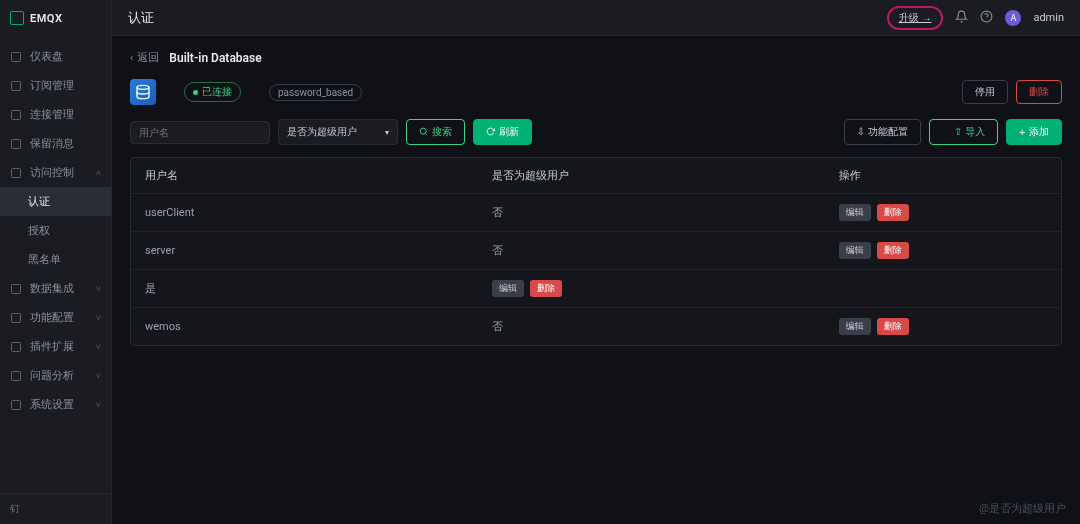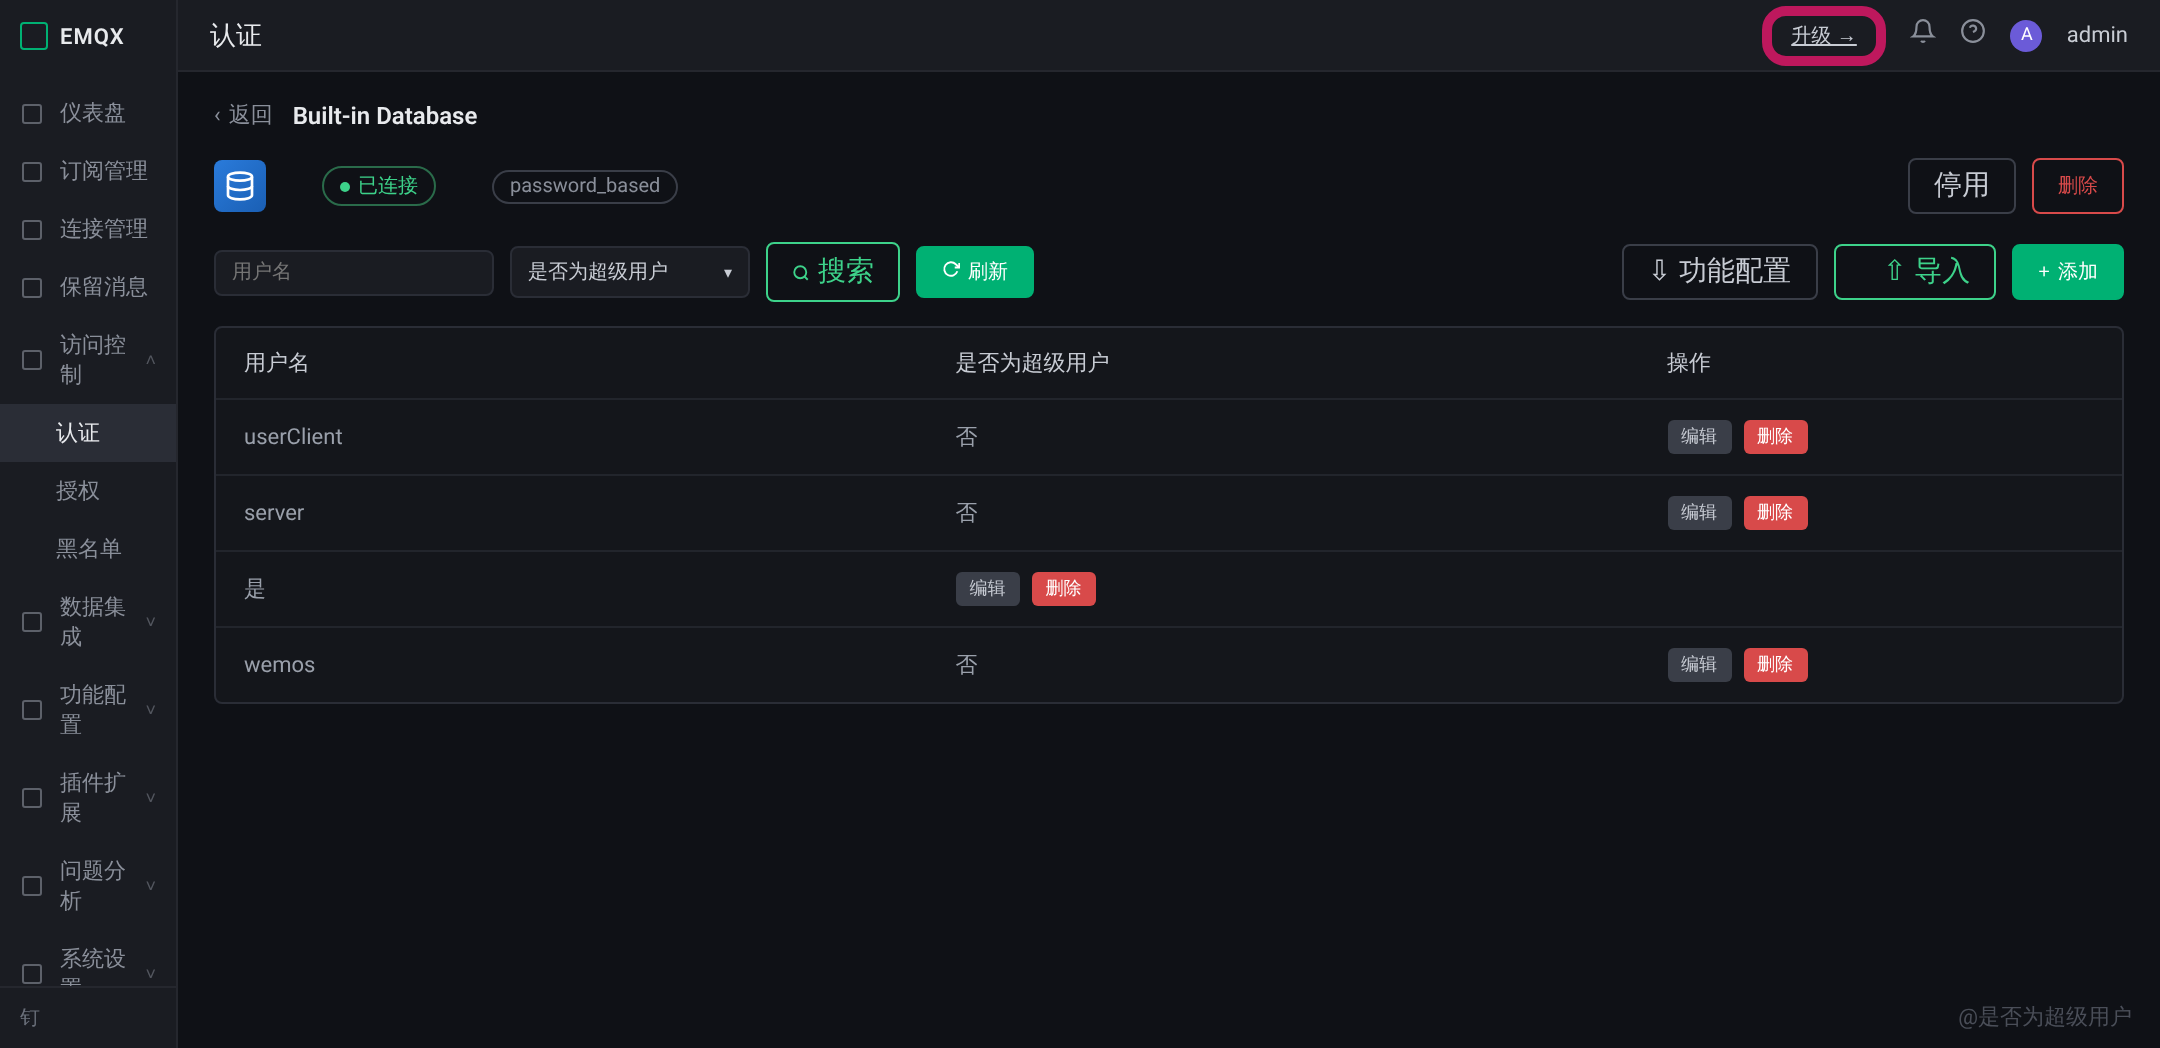--- a/index.html
+++ b/index.html
@@ -9,21 +9,21 @@
       color: #b8bdc7;
       font-size: 12px;
       width: 1080px;
       height: 524px;
       overflow: hidden;
     }
     .app { display: flex; height: 100%; }
 
     
     .sidebar {
-      width: 89px;
+      width: 112px;
       background: #1a1c22;
       display: flex;
       flex-direction: column;
       border-right: 1px solid #25272e;
     }
     .logo-area {
       height: 36px;
       display: flex;
       align-items: center;
       padding: 0 10px;
@@ -67,21 +67,21 @@
       height: 36px;
       background: #1a1c22;
       display: flex;
       align-items: center;
       padding: 0 16px;
       border-bottom: 1px solid #25272e;
     }
     .page-title { color: #e8eaed; font-size: 13px; font-weight: 500; }
     .topbar-right { margin-left: auto; display: flex; align-items: center; gap: 12px; }
     .upgrade-btn {
-      border: 5px solid #be185d;
+      border: 2px solid #be185d;
       border-radius: 12px;
       padding: 3px 10px;
       color: #c8ccd4;
       font-size: 10px;
       cursor: pointer;
       background: transparent;
       text-decoration: underline;
     }
     .top-icon { color: #8a8f9a; cursor: pointer; font-size: 13px; }
     .avatar {
@@ -131,21 +131,21 @@
       color: #8a8f9a;
       font-size: 10px;
     }
     .header-actions { margin-left: auto; display: flex; gap: 8px; }
     .btn-outline {
       background: transparent;
       border: 1px solid #3a3e48;
       color: #c8ccd4;
       padding: 4px 12px;
       border-radius: 4px;
-      font-size: 14px;
+      font-size: 10px;
       cursor: pointer;
       text-align: right;
     }
     .btn-danger {
       background: transparent;
       border: 1px solid #d84a4a;
       color: #d84a4a;
       padding: 4px 12px;
       border-radius: 4px;
       font-size: 10px;
@@ -172,21 +172,21 @@
       font-size: 10px;
     }
     .input { width: 140px; }
     .select { width: 120px; display: flex; justify-content: space-between; align-items: center; cursor: pointer; }
     .btn-search {
       background: transparent;
       border: 1px solid #3dd28a;
       color: #3dd28a;
       padding: 5px 12px;
       border-radius: 4px;
-      font-size: 14px;
+      font-size: 10px;
       cursor: pointer;
       display: flex;
       align-items: center;
       gap: 4px;
     }
     .btn-primary {
       background: #00b173;
       border: 1px solid #00b173;
       color: #fff;
       padding: 5px 12px;

